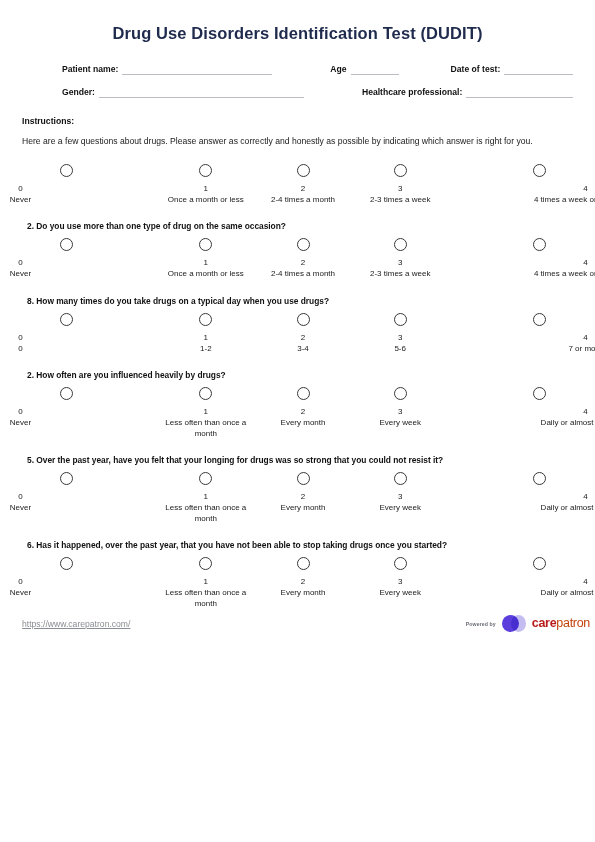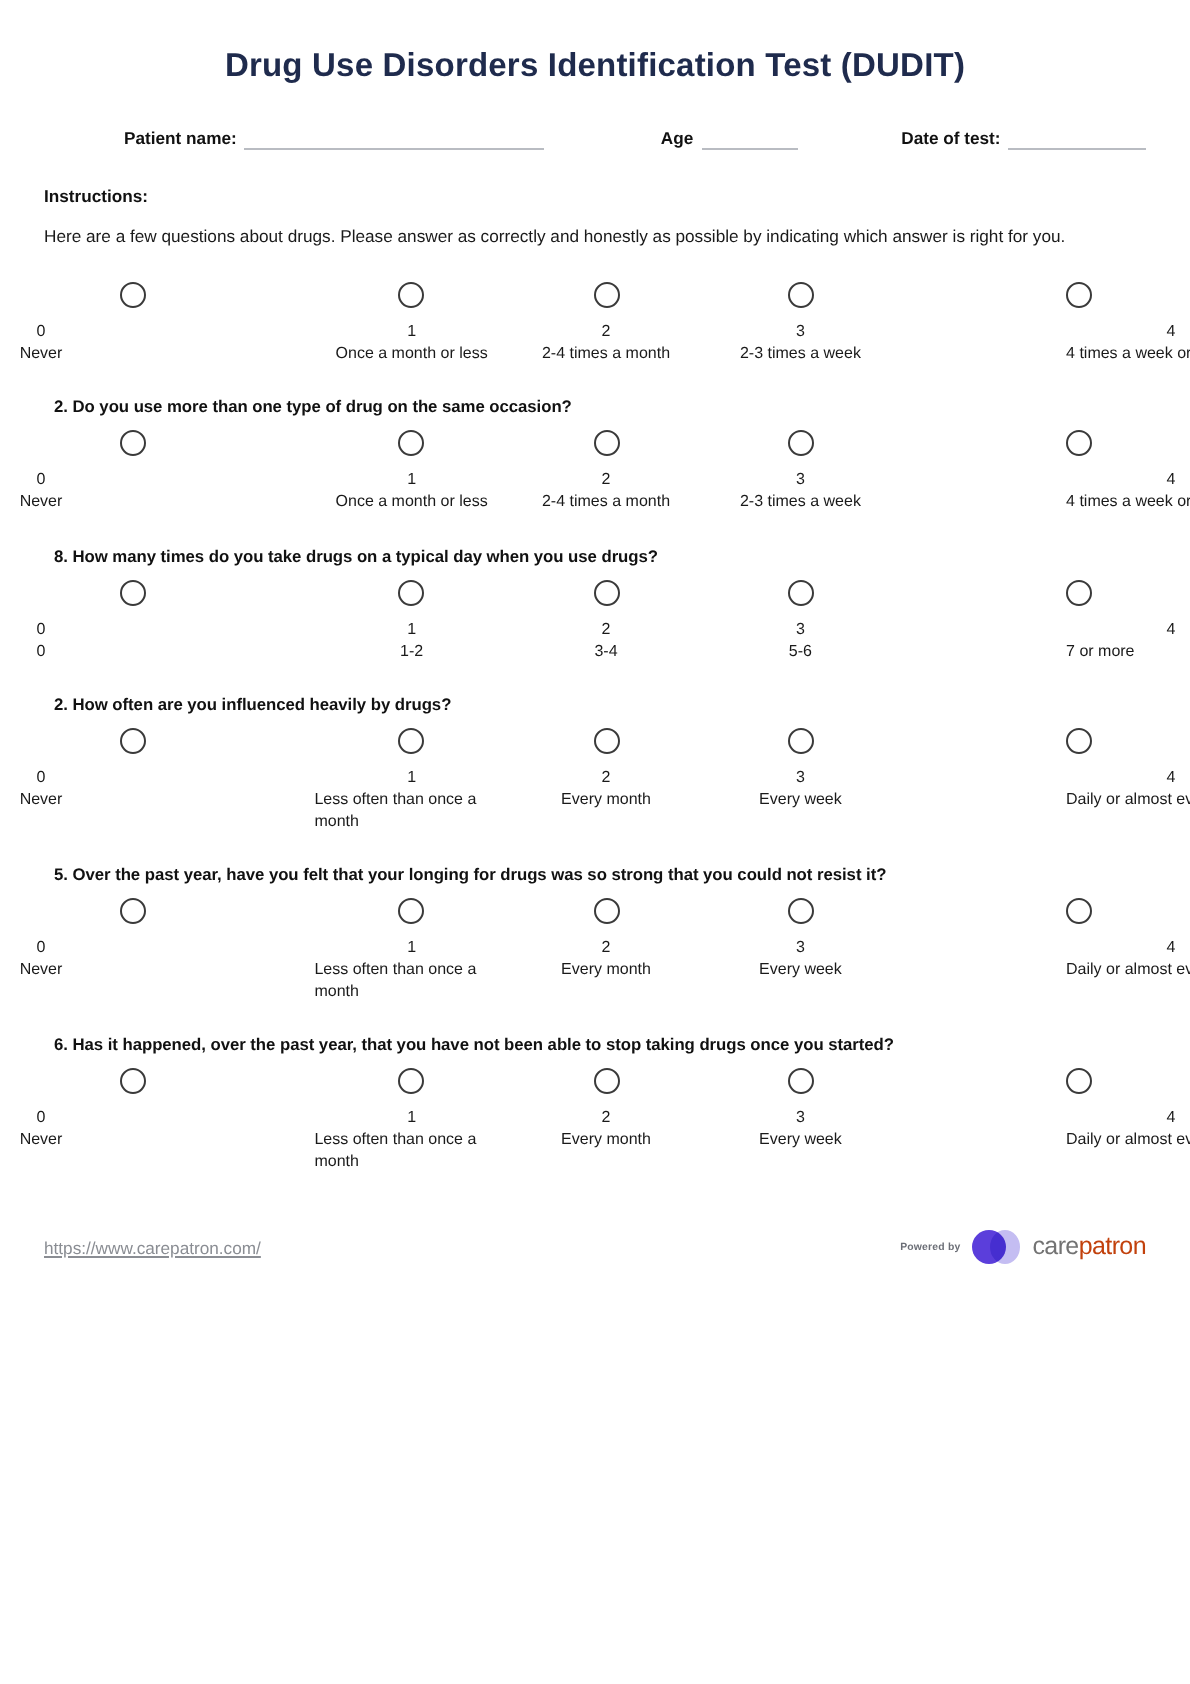--- a/index.html
+++ b/index.html
@@ -120,34 +120,35 @@
     font-size: 8px;
     color: #1a1a1a;
     margin-top: 7px;
     line-height: 10px;
     text-align: center;
   }
   .opt-label {
     font-size: 8px;
     color: #1a1a1a;
     line-height: 10.5px;
+    text-align: center;
     margin-top: 1px;
     max-width: 105px;
   }
   .option:nth-child(1) .opt-score,
   .option:nth-child(1) .opt-label { width: 13px; margin-left: -46px; text-align: center; }
   .option:nth-child(1) .opt-label { width: 105px; margin-left: -92px; }
   .option:nth-child(5) .opt-score { width: 13px; margin-right: -46px; }
   .option:nth-child(5) .opt-label { width: 105px; margin-right: -92px; }
 
   
   .footer {
     position: absolute;
     left: 22px;
-    right: 22px;
+    right: 5px;
     bottom: 14px;
     display: flex;
     align-items: center;
     justify-content: space-between;
   }
   .footer-url {
     font-size: 8.6px;
     color: #8a8d93;
     text-decoration: underline;
   }
@@ -185,21 +186,21 @@
     height: 17px;
     border-radius: 50%;
     background: #c4bdf2;
     mix-blend-mode: multiply;
   }
   .brand-word {
     font-size: 12.5px;
     letter-spacing: -0.3px;
     line-height: 13px;
   }
-  .brand-word .w-care { font-weight: normal; color: #737373; }
+  .brand-word .w-care { font-weight: bold; color: #b91c1c; }
   .brand-word .w-patron { font-weight: normal; color: #c2410c; }
 </style>
 </head>
 <body>
 
 <div class="page">
 
   <h1 class="title">Drug Use Disorders Identification Test (DUDIT)</h1>
 
   <div class="info-block">
@@ -208,20 +209,27 @@
       <span class="info-label">Patient name:</span>
       <span class="info-line fl-patient"></span>
       <span class="gap-lg"></span>
       <span class="info-label">Age</span>
       <span class="info-line fl-age"></span>
       <span class="gap-sm"></span>
       <span class="info-label">Date of test:</span>
       <span class="info-line fl-date"></span>
     </div>
 
+    <div class="info-row">
+      <span class="info-label">Gender:</span>
+      <span class="info-line fl-gender"></span>
+      <span class="gap-lg"></span>
+      <span class="info-label">Healthcare professional:</span>
+      <span class="info-line fl-hcp"></span>
+    </div>
 
   </div>
 
   <div class="instructions-heading">Instructions:</div>
   <div class="instructions-body">Here are a few questions about drugs. Please answer as correctly and honestly as possible by indicating which answer is right for you.</div>
 
   <div id="questions-container">
       <div class="question">
         <div class="options">
           <div class="option">

